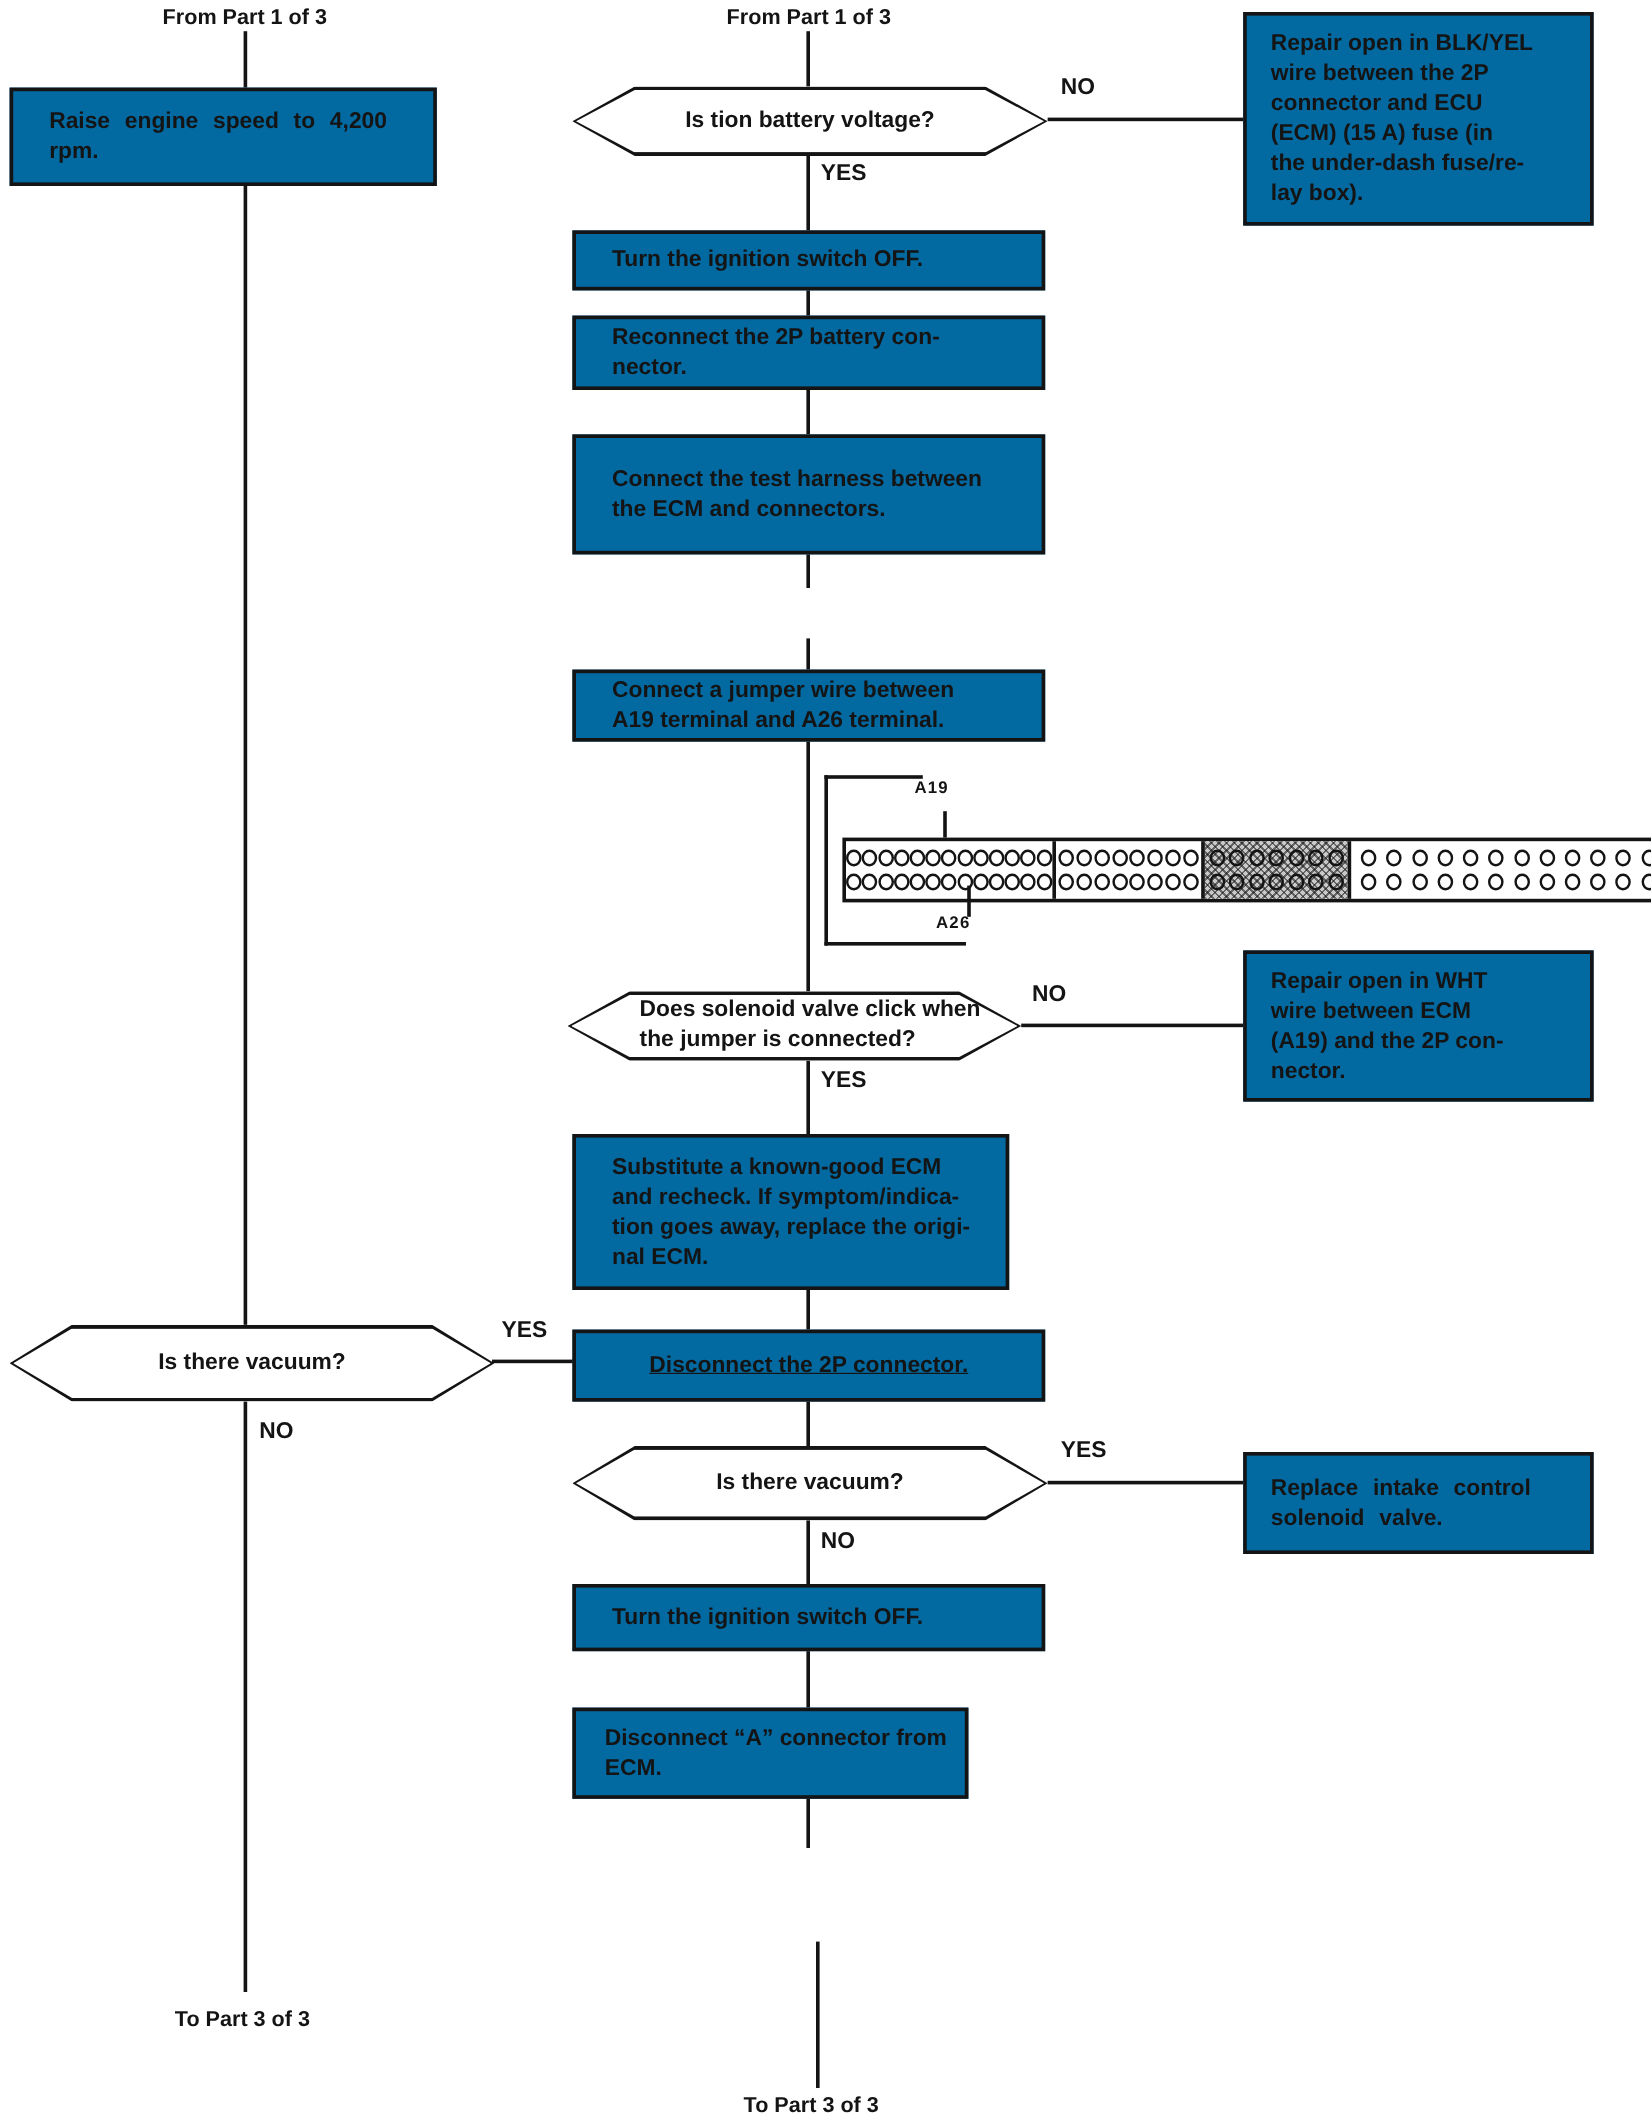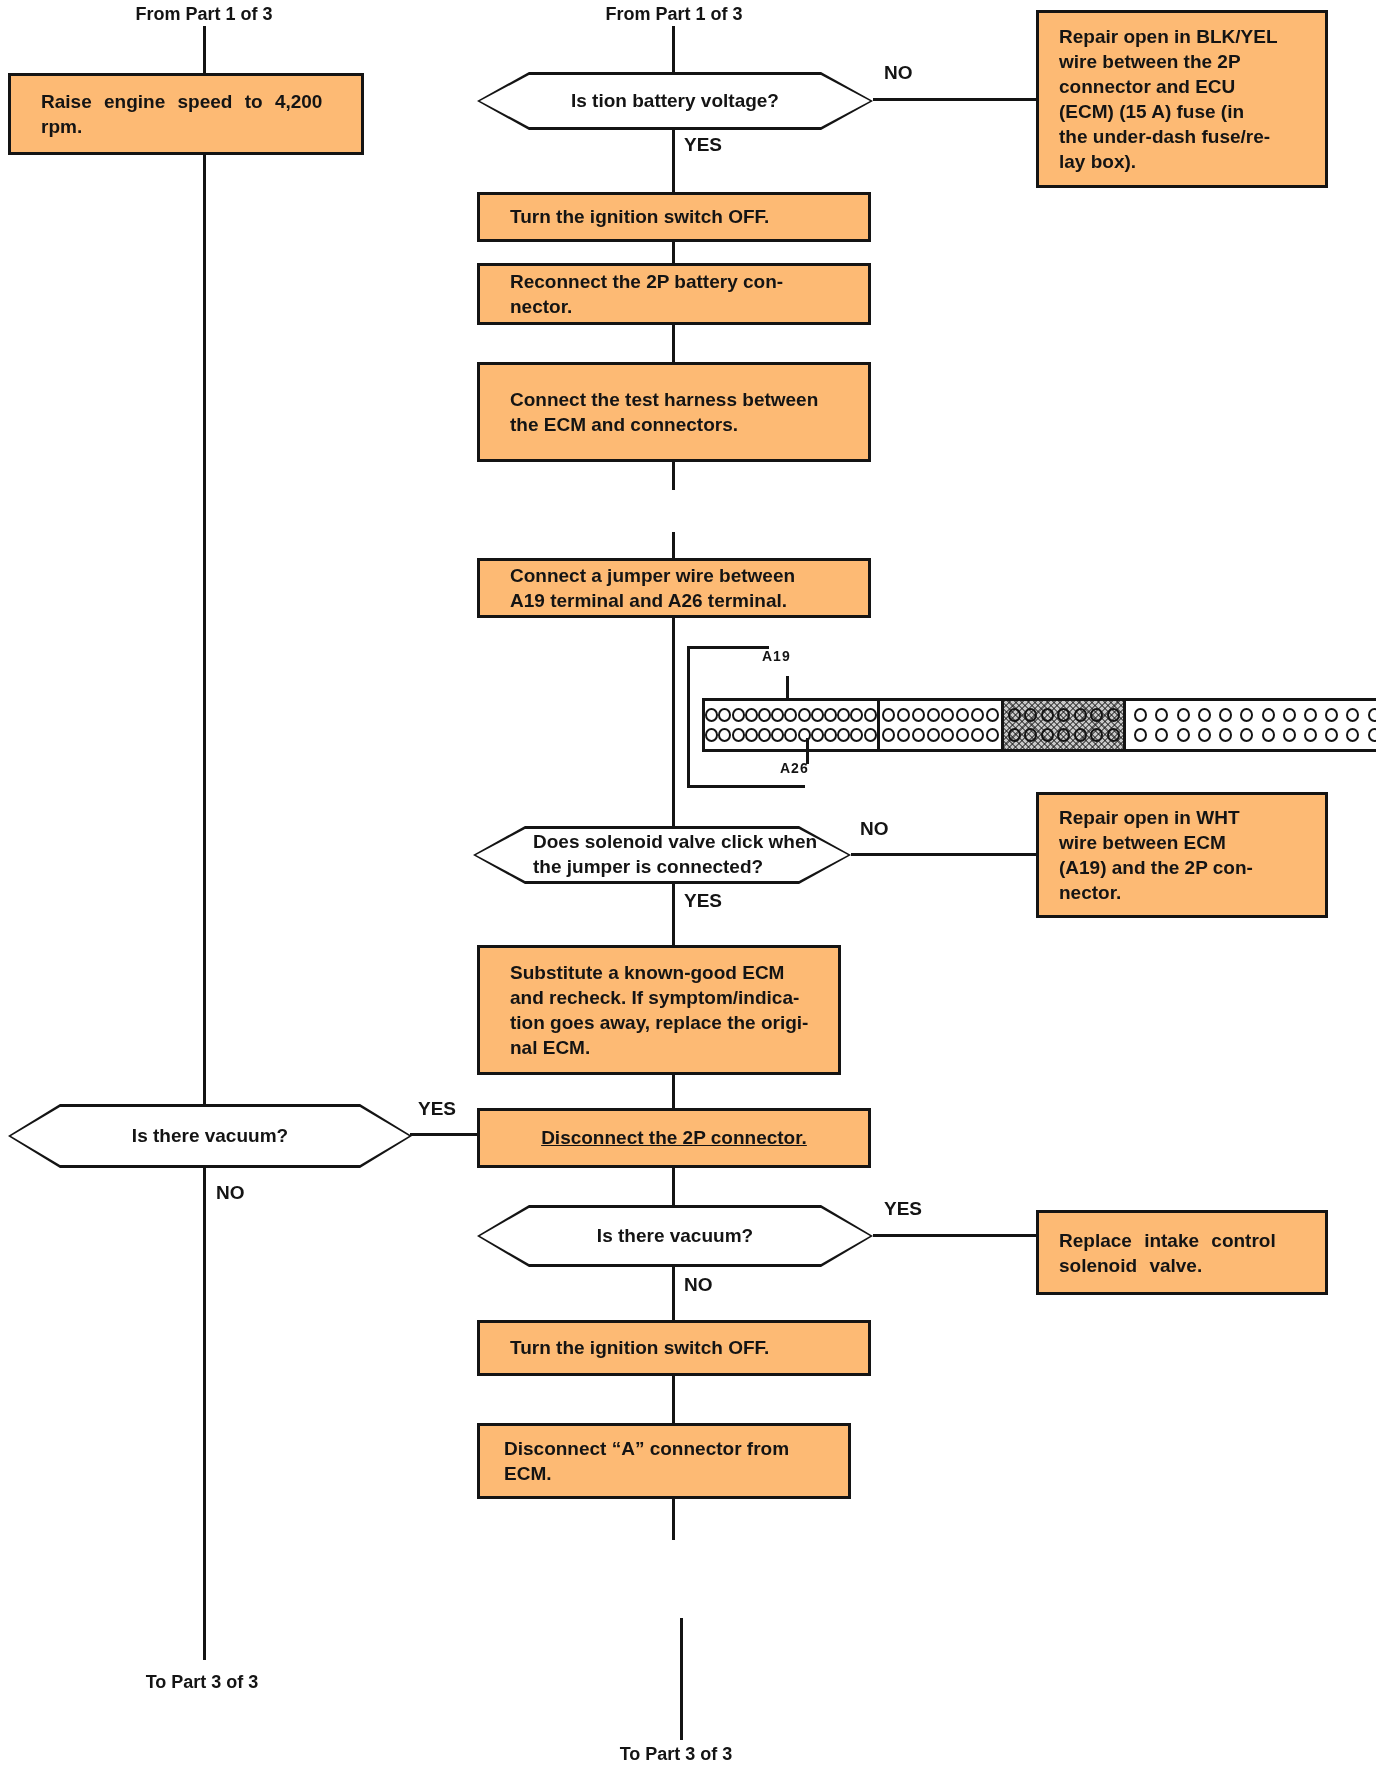--- a/index.html
+++ b/index.html
@@ -6,21 +6,21 @@
   .page{
     position:relative;width:1376px;height:1772px;overflow:hidden;
     background:#ffffff;color:#141414;
     font-family:"Liberation Sans","DejaVu Sans",sans-serif;
     font-weight:bold;
   }
   
   .vl,.hl{position:absolute;background:#141414;}
   
   .node{
-    position:absolute;border:3px solid #141414;background:#fdba74;
+    position:absolute;border:3px solid #141414;background:#0369a1;
     display:flex;align-items:center;
     font-size:19px;line-height:1.32;
     white-space:pre-line;box-sizing:border-box;
     padding:4px 14px 4px 30px;
   }
   .node.center{justify-content:center;text-align:right;padding:0 10px;text-decoration:underline;}
   .node.wide{word-spacing:7px;}
   .rightbox{padding:6px 10px 6px 20px;font-size:19px;line-height:25px;}
   
   .hex{position:absolute;}
@@ -244,21 +244,21 @@
     <div class="hex-text">Is there vacuum?</div>
   </div>
   <div class="hl" style="left:873px;top:1234px;width:163px;height:3px;"></div>
   <div class="lbl" style="left:884px;top:1198px;">YES</div>
   <div class="lbl" style="left:684px;top:1274px;">NO</div>
   <div class="vl" style="left:672px;top:1267px;width:3px;height:53px;"></div>
 
   <div class="node" style="left:477px;top:1320px;width:394px;height:56px;">Turn the ignition switch OFF.</div>
   <div class="vl" style="left:672px;top:1376px;width:3px;height:47px;"></div>
 
-  <div class="node" style="left:477px;top:1423px;width:374px;height:76px;padding-left:24px;">Disconnect “A” connector from
+  <div class="node" style="left:477px;top:1423px;width:330px;height:76px;padding-left:24px;">Disconnect “A” connector from
 ECM.</div>
   <div class="vl" style="left:672px;top:1499px;width:3px;height:41px;"></div>
 
   <div class="vl" style="left:680px;top:1618px;width:3px;height:122px;"></div>
   <div class="portlbl" style="left:560px;top:1744px;">To Part 3 of 3</div>
 
   <div class="node rightbox" style="left:1036px;top:10px;width:292px;height:178px;">Repair open in BLK/YEL
 wire between the 2P
 connector and ECU
 (ECM) (15 A) fuse (in

